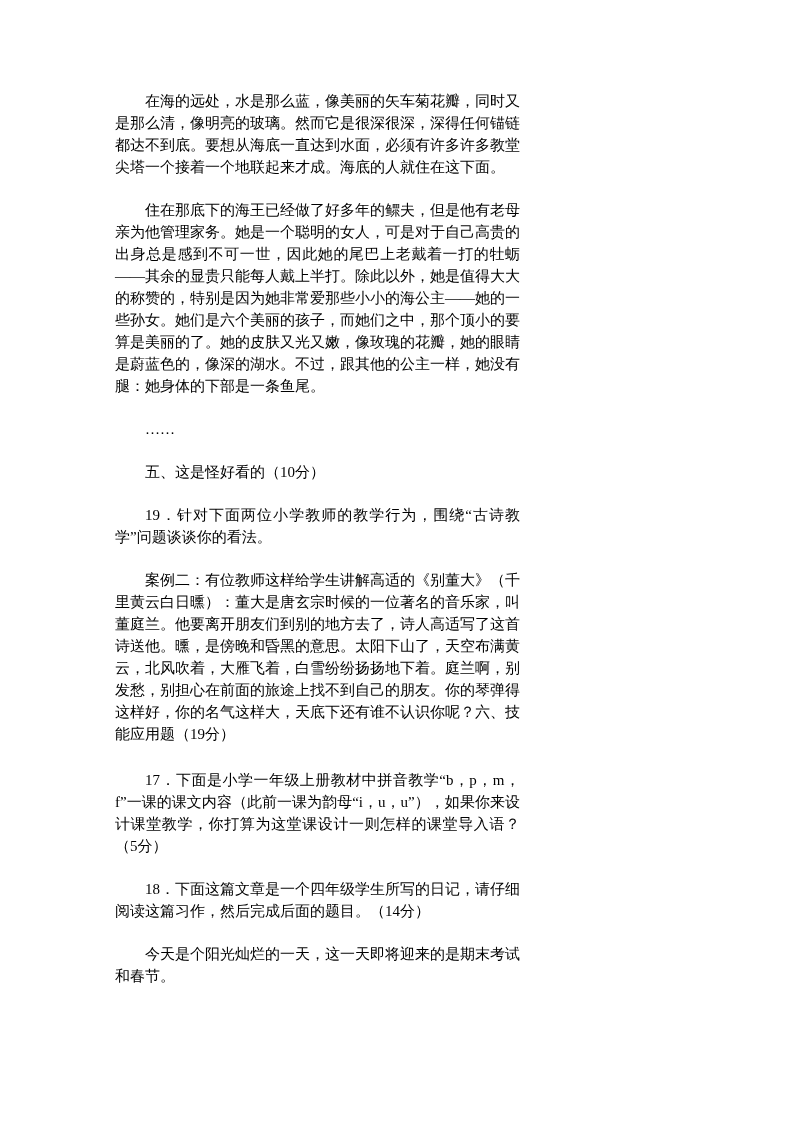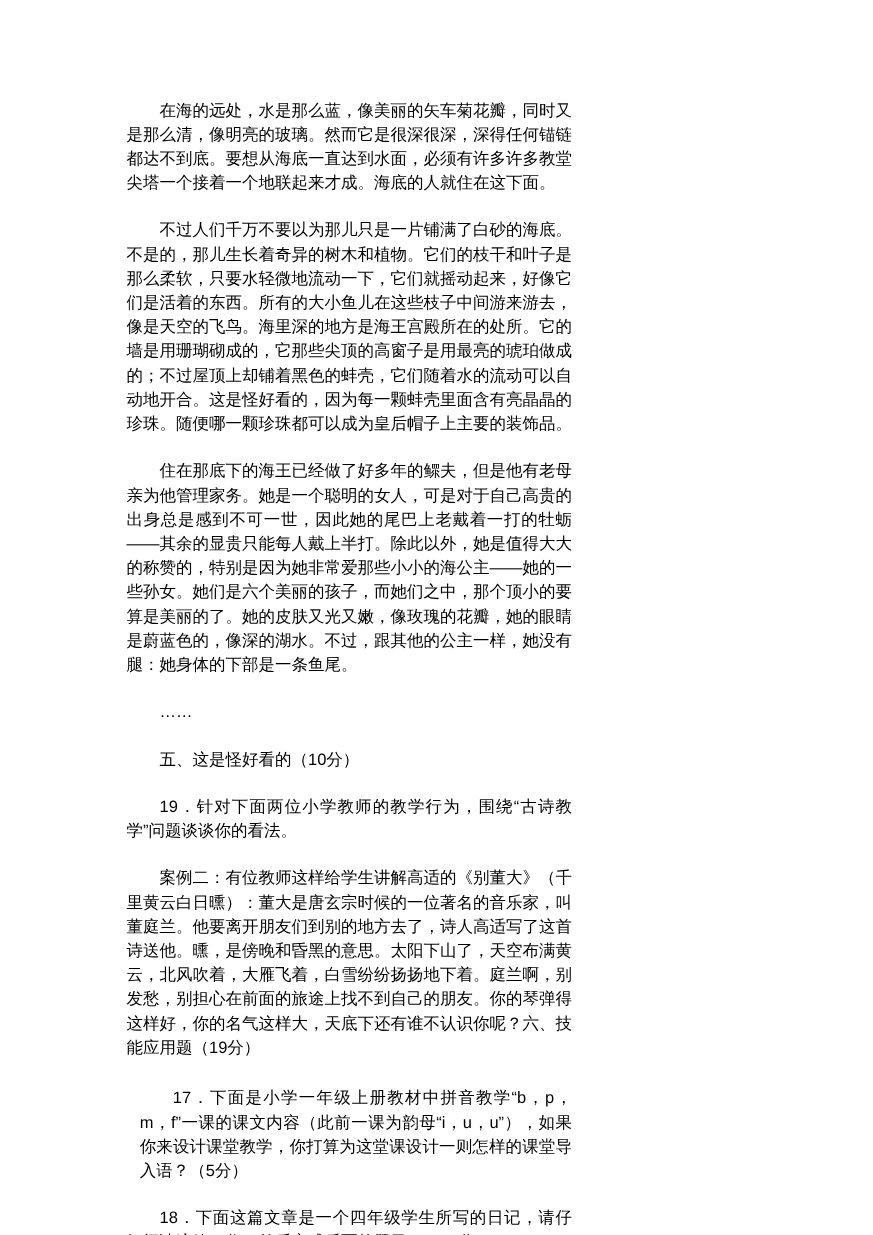--- a/index.html
+++ b/index.html
@@ -7,43 +7,41 @@
     padding: 0;
     background: #ffffff;
   }
   .page {
     position: relative;
     width: 634px;
     height: 1123px;
     box-sizing: border-box;
     background: #ffffff;
     padding: 90px 114px 0 115px;
-    font-family: Liberation Sans, sans-serif;
+    font-family: Liberation Serif, serif;
     font-size: 15px;
     line-height: 22px;
     color: #000000;
     overflow: hidden;
   }
   .para {
     margin: 0 0 21px 0;
     text-indent: 2em;
     text-align: justify;
     word-break: break-all;
   }
   .extra-gap {
     margin-top: 24px;
-    margin-left: 12px;
   }
 </style>
 </head>
 <body>
 
 <div class="page">
   <p class="para">在海的远处，水是那么蓝，像美丽的矢车菊花瓣，同时又是那么清，像明亮的玻璃。然而它是很深很深，深得任何锚链都达不到底。要想从海底一直达到水面，必须有许多许多教堂尖塔一个接着一个地联起来才成。海底的人就住在这下面。</p>
-  <p class="para">不过人们千万不要以为那儿只是一片铺满了白砂的海底。不是的，那儿生长着奇异的树木和植物。它们的枝干和叶子是那么柔软，只要水轻微地流动一下，它们就摇动起来，好像它们是活着的东西。所有的大小鱼儿在这些枝子中间游来游去，像是天空的飞鸟。海里深的地方是海王宫殿所在的处所。它的墙是用珊瑚砌成的，它那些尖顶的高窗子是用最亮的琥珀做成的；不过屋顶上却铺着黑色的蚌壳，它们随着水的流动可以自动地开合。这是怪好看的，因为每一颗蚌壳里面含有亮晶晶的珍珠。随便哪一颗珍珠都可以成为皇后帽子上主要的装饰品。</p>
   <p class="para">住在那底下的海王已经做了好多年的鳏夫，但是他有老母亲为他管理家务。她是一个聪明的女人，可是对于自己高贵的出身总是感到不可一世，因此她的尾巴上老戴着一打的牡蛎——其余的显贵只能每人戴上半打。除此以外，她是值得大大的称赞的，特别是因为她非常爱那些小小的海公主——她的一些孙女。她们是六个美丽的孩子，而她们之中，那个顶小的要算是美丽的了。她的皮肤又光又嫩，像玫瑰的花瓣，她的眼睛是蔚蓝色的，像深的湖水。不过，跟其他的公主一样，她没有腿：她身体的下部是一条鱼尾。</p>
   <p class="para">……</p>
   <p class="para">五、这是怪好看的（10分）</p>
   <p class="para">19．针对下面两位小学教师的教学行为，围绕“古诗教学”问题谈谈你的看法。</p>
   <p class="para">案例二：有位教师这样给学生讲解高适的《别董大》（千里黄云白日曛）：董大是唐玄宗时候的一位著名的音乐家，叫董庭兰。他要离开朋友们到别的地方去了，诗人高适写了这首诗送他。曛，是傍晚和昏黑的意思。太阳下山了，天空布满黄云，北风吹着，大雁飞着，白雪纷纷扬扬地下着。庭兰啊，别发愁，别担心在前面的旅途上找不到自己的朋友。你的琴弹得这样好，你的名气这样大，天底下还有谁不认识你呢？六、技能应用题（19分）</p>
   <p class="para extra-gap">17．下面是小学一年级上册教材中拼音教学“b，p，m，f”一课的课文内容（此前一课为韵母“i，u，u”），如果你来设计课堂教学，你打算为这堂课设计一则怎样的课堂导入语？（5分）</p>
   <p class="para">18．下面这篇文章是一个四年级学生所写的日记，请仔细阅读这篇习作，然后完成后面的题目。（14分）</p>
   <p class="para">今天是个阳光灿烂的一天，这一天即将迎来的是期末考试和春节。</p>
 </div>
 

